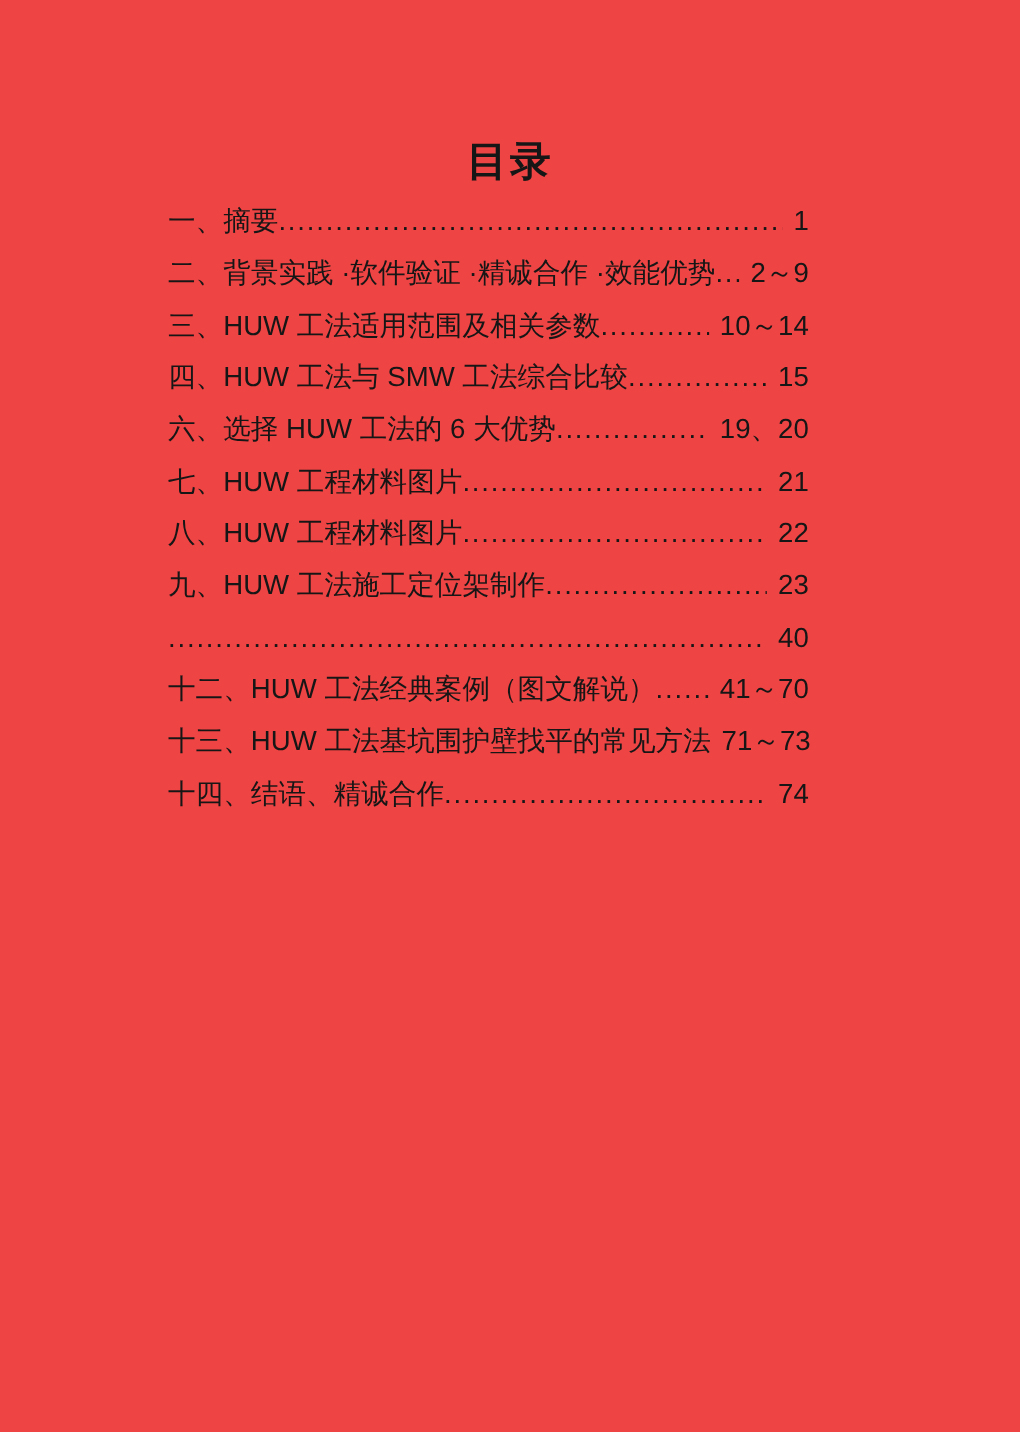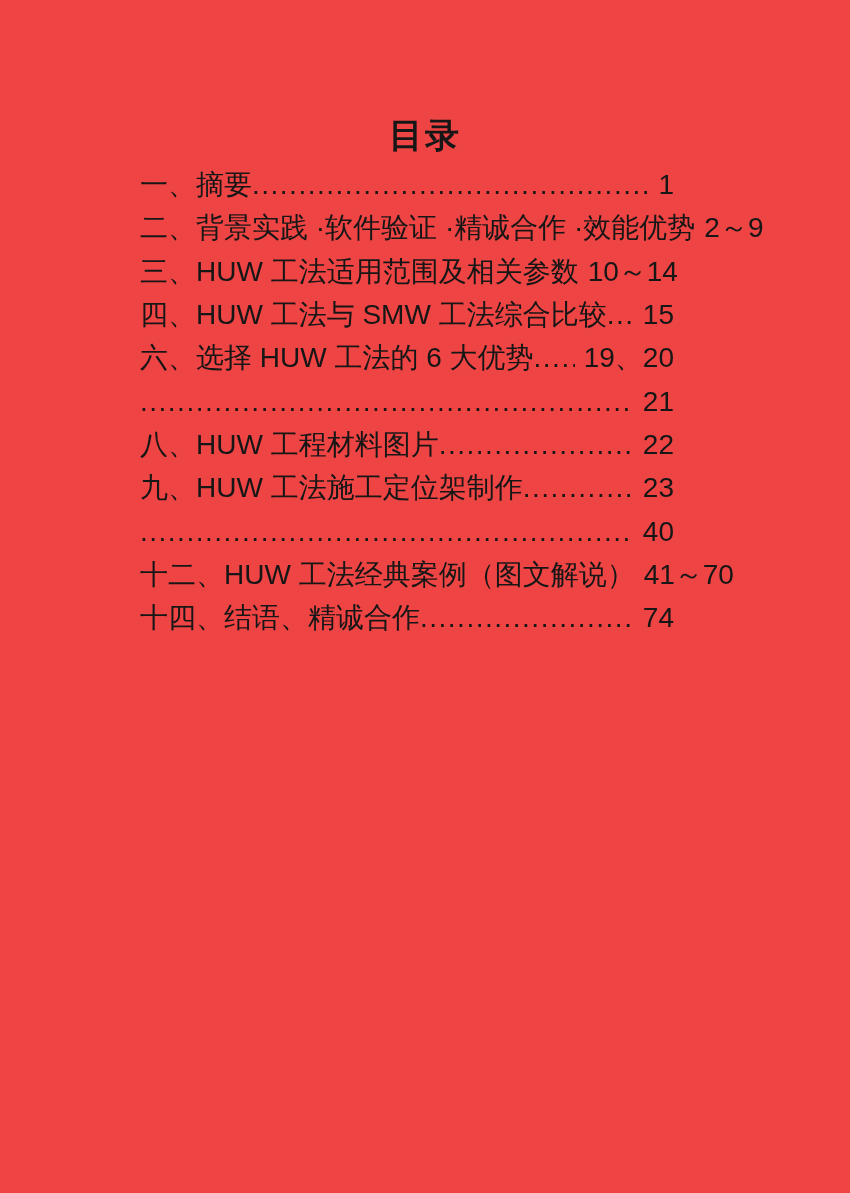--- a/index.html
+++ b/index.html
@@ -35,21 +35,21 @@
     position: absolute;
     top: 163px;
     left: 140px;
     width: 534px;
   }
   .toc-row {
     display: flex;
     align-items: baseline;
     height: 43.35px;
     line-height: 43.35px;
-    font-size: 28px;
+    font-size: 23px;
     white-space: nowrap;
     justify-content: space-between;
   }
   .toc-label {
     flex: 0 0 auto;
     white-space: nowrap;
   }
   .toc-leader {
     flex: 1 1 auto;
     min-width: 0;
@@ -101,20 +101,21 @@
     </div>
 
 
     <div class="toc-row">
       <span class="toc-label">六、选择 HUW 工法的 6 大优势</span>
       <span class="toc-leader"></span>
       <span class="toc-page-num">19、20</span>
     </div>
 
     <div class="toc-row">
+      <span class="toc-label">七、HUW 工程材料图片</span>
       <span class="toc-leader"></span>
       <span class="toc-page-num">21</span>
     </div>
 
     <div class="toc-row">
       <span class="toc-label">八、HUW 工程材料图片</span>
       <span class="toc-leader"></span>
       <span class="toc-page-num">22</span>
     </div>
 
@@ -129,20 +130,25 @@
       <span class="toc-leader"></span>
       <span class="toc-page-num">40</span>
     </div>
 
     <div class="toc-row">
       <span class="toc-label">十二、HUW 工法经典案例（图文解说）</span>
       <span class="toc-leader"></span>
       <span class="toc-page-num">41～70</span>
     </div>
 
+    <div class="toc-row">
+      <span class="toc-label">十三、HUW 工法基坑围护壁找平的常见方法</span>
+      <span class="toc-leader"></span>
+      <span class="toc-page-num">71～73</span>
+    </div>
 
     <div class="toc-row">
       <span class="toc-label">十四、结语、精诚合作</span>
       <span class="toc-leader"></span>
       <span class="toc-page-num">74</span>
     </div>
 
   </div>
 </div>
 

